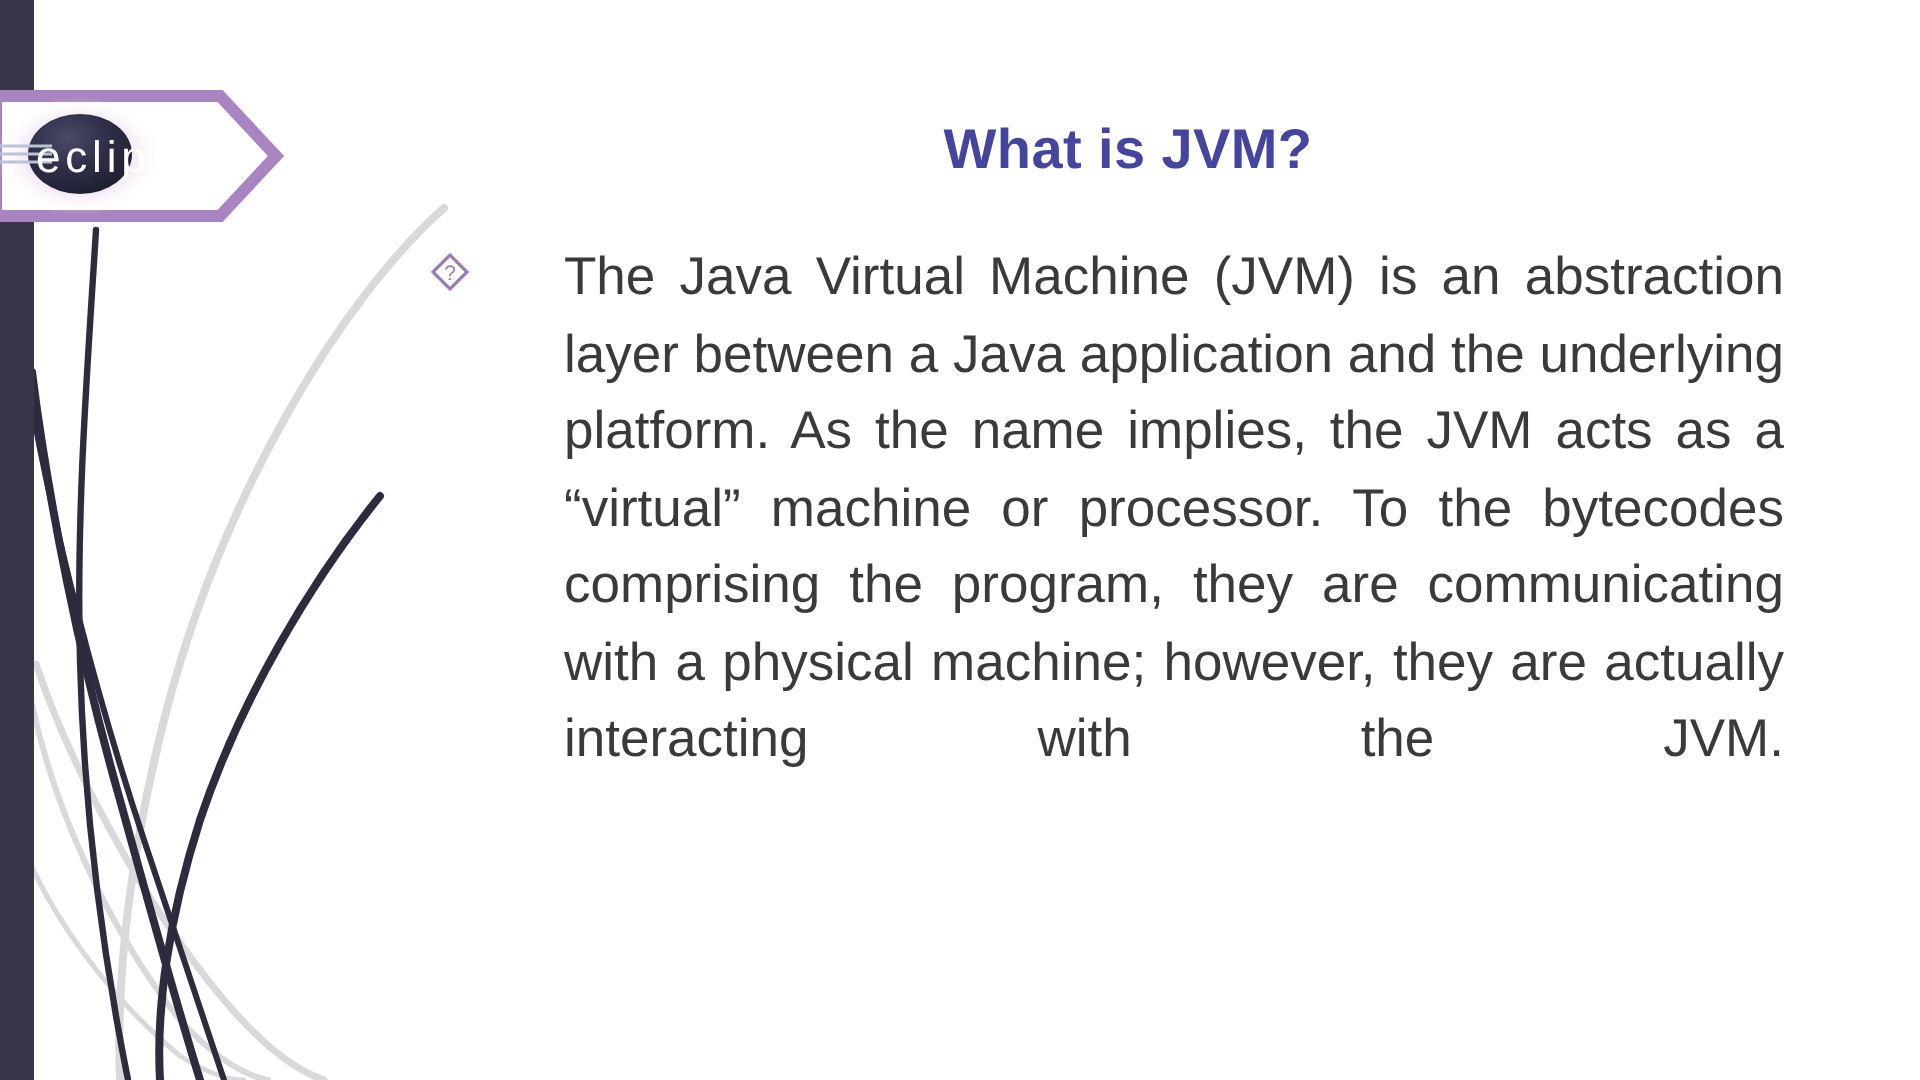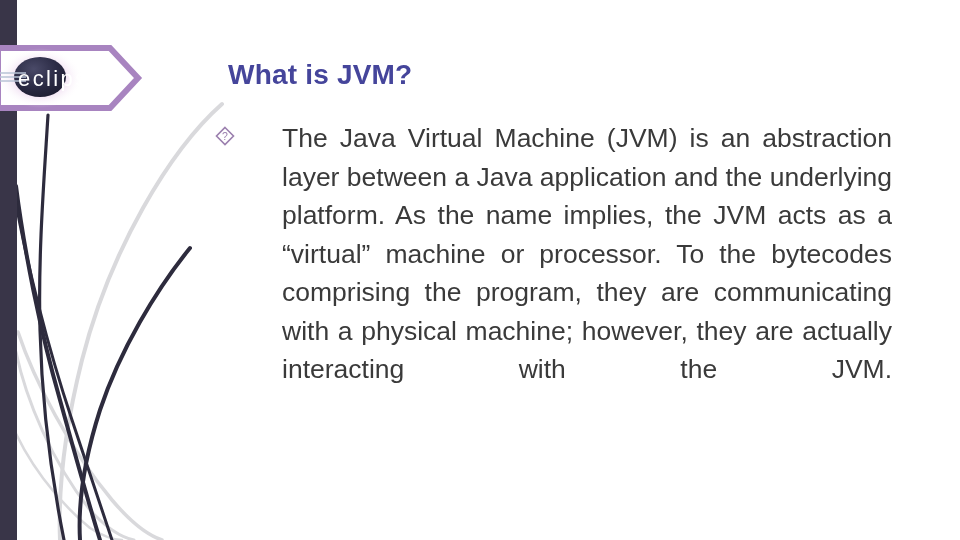--- a/index.html
+++ b/index.html
@@ -50,21 +50,21 @@
     height: 72px;
   }
   #eclipse-logo svg { display: block; }
 
   
   #title {
     position: absolute;
     left: 228px;
     top: 58px;
     width: 672px;
-    text-align: left;
+    text-align: center;
     font-size: 28px;
     font-weight: bold;
     color: #45459b;
     letter-spacing: 0.2px;
     line-height: 34px;
     white-space: nowrap;
   }
 
   
   #body-block {

